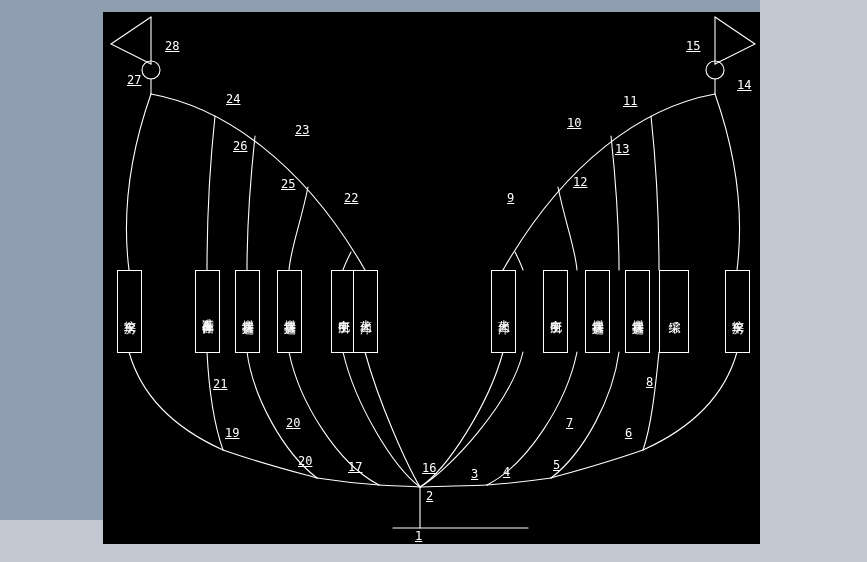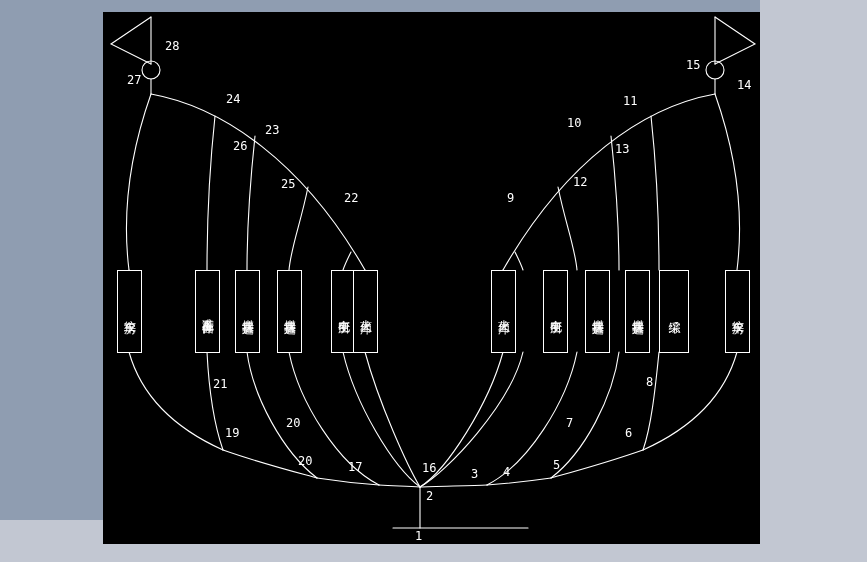--- a/index.html
+++ b/index.html
@@ -20,20 +20,21 @@
   #canvas svg{position:absolute;left:0;top:0;}
   .ttl{
     position:absolute;color:#fff;white-space:nowrap;
     font-family:"DejaVu Sans","Liberation Sans",sans-serif;
     font-weight:700;font-size:19px;letter-spacing:2px;
   }
   .num{
     position:absolute;color:#fff;font-size:12px;line-height:12px;
     font-family:"DejaVu Sans Mono","Liberation Mono",monospace;
     white-space:nowrap;
+    text-decoration:underline;
   }
   .vbox{
     position:absolute;border:1px solid #fff;color:#fff;
     display:flex;align-items:center;justify-content:center;
     box-sizing:border-box;background:#000;
   }
   .vbox .vtxt{
     writing-mode:vertical-rl;text-orientation:upright;
     font-size:12px;line-height:13px;letter-spacing:1px;
     font-family:"DejaVu Sans","Liberation Sans",sans-serif;
@@ -158,29 +159,29 @@
     <div class="num" style="left:450px;top:447px;">5</div>
     <div class="num" style="left:522px;top:415px;">6</div>
     <div class="num" style="left:463px;top:405px;">7</div>
     <div class="num" style="left:543px;top:364px;">8</div>
     <div class="num" style="left:404px;top:180px;">9</div>
     <div class="num" style="left:464px;top:105px;text-align:center;">10</div>
     <div class="num" style="left:520px;top:83px;">11</div>
     <div class="num" style="left:470px;top:164px;">12</div>
     <div class="num" style="left:512px;top:131px;">13</div>
     <div class="num" style="left:634px;top:67px;">14</div>
-    <div class="num" style="left:583px;top:47px;">15</div>
+    <div class="num" style="left:583px;top:28px;">15</div>
     <div class="num" style="left:279px;top:450px;margin-left:40px;">16</div>
     <div class="num" style="left:245px;top:449px;">17</div>
     <div class="num" style="left:195px;top:443px;">20</div>
     <div class="num" style="left:122px;top:415px;">19</div>
     <div class="num" style="left:183px;top:405px;">20</div>
     <div class="num" style="left:110px;top:366px;">21</div>
     <div class="num" style="left:241px;top:180px;">22</div>
-    <div class="num" style="left:162px;top:112px;text-align:center;">23</div>
+    <div class="num" style="left:192px;top:112px;text-align:center;">23</div>
     <div class="num" style="left:123px;top:81px;">24</div>
     <div class="num" style="left:178px;top:166px;">25</div>
     <div class="num" style="left:130px;top:128px;">26</div>
     <div class="num" style="left:8px;top:62px;margin-left:16px;">27</div>
     <div class="num" style="left:62px;top:28px;">28</div>
 
   </div>
 </div>
 
 </body></html>

